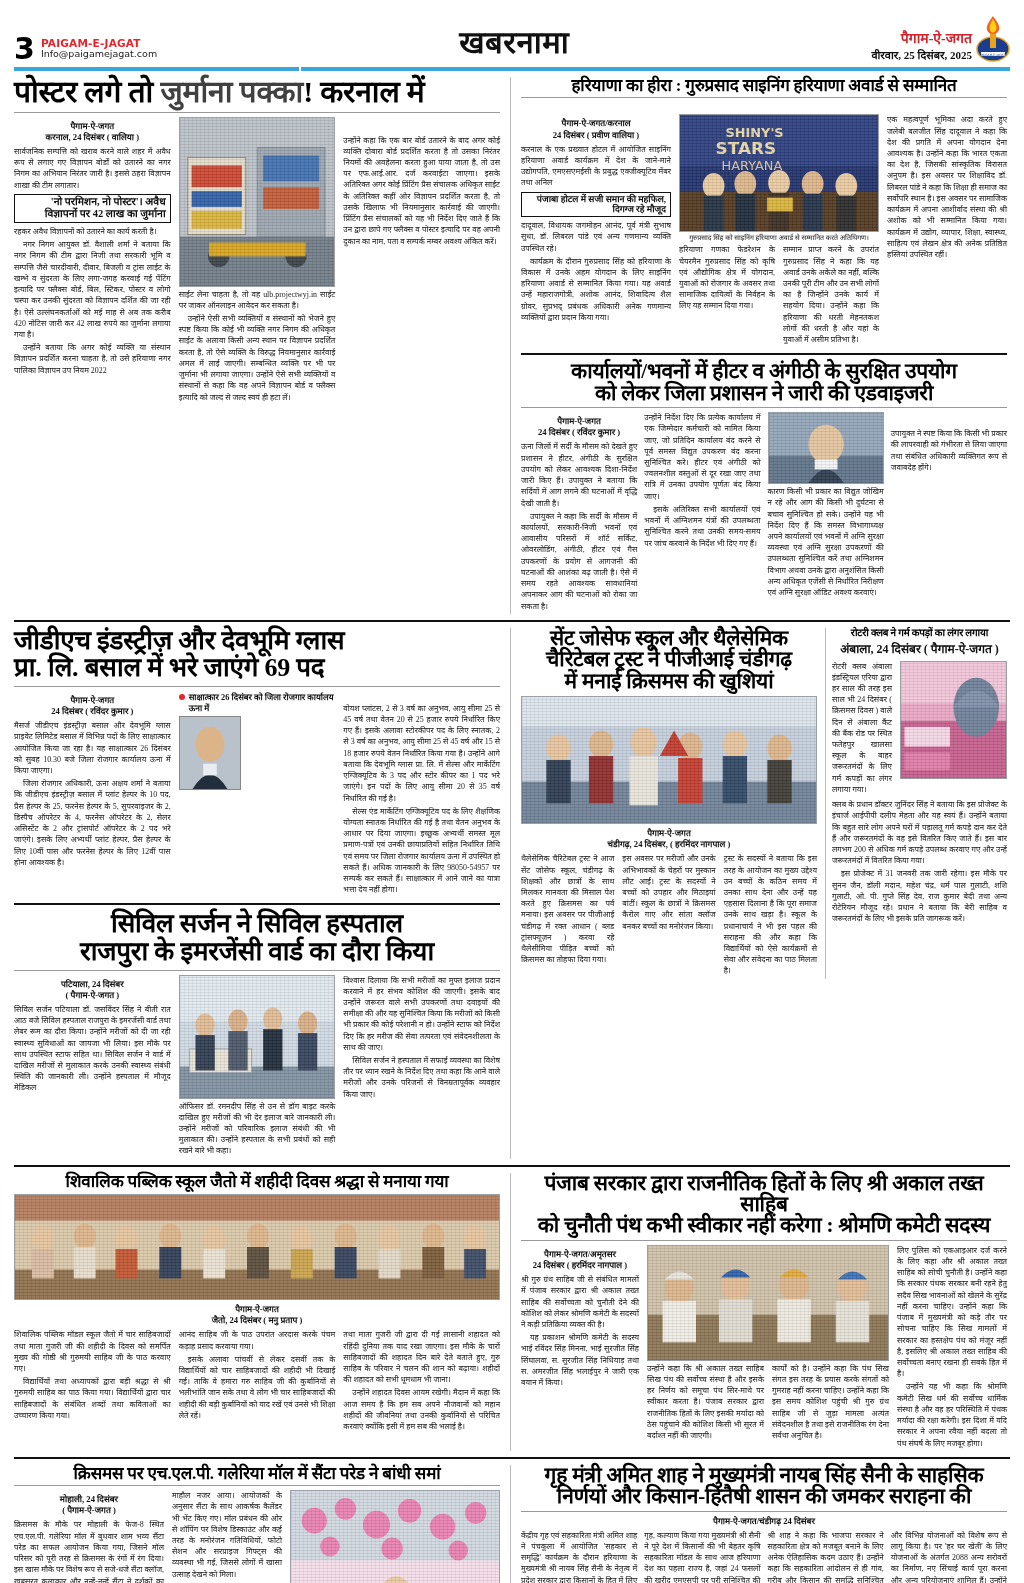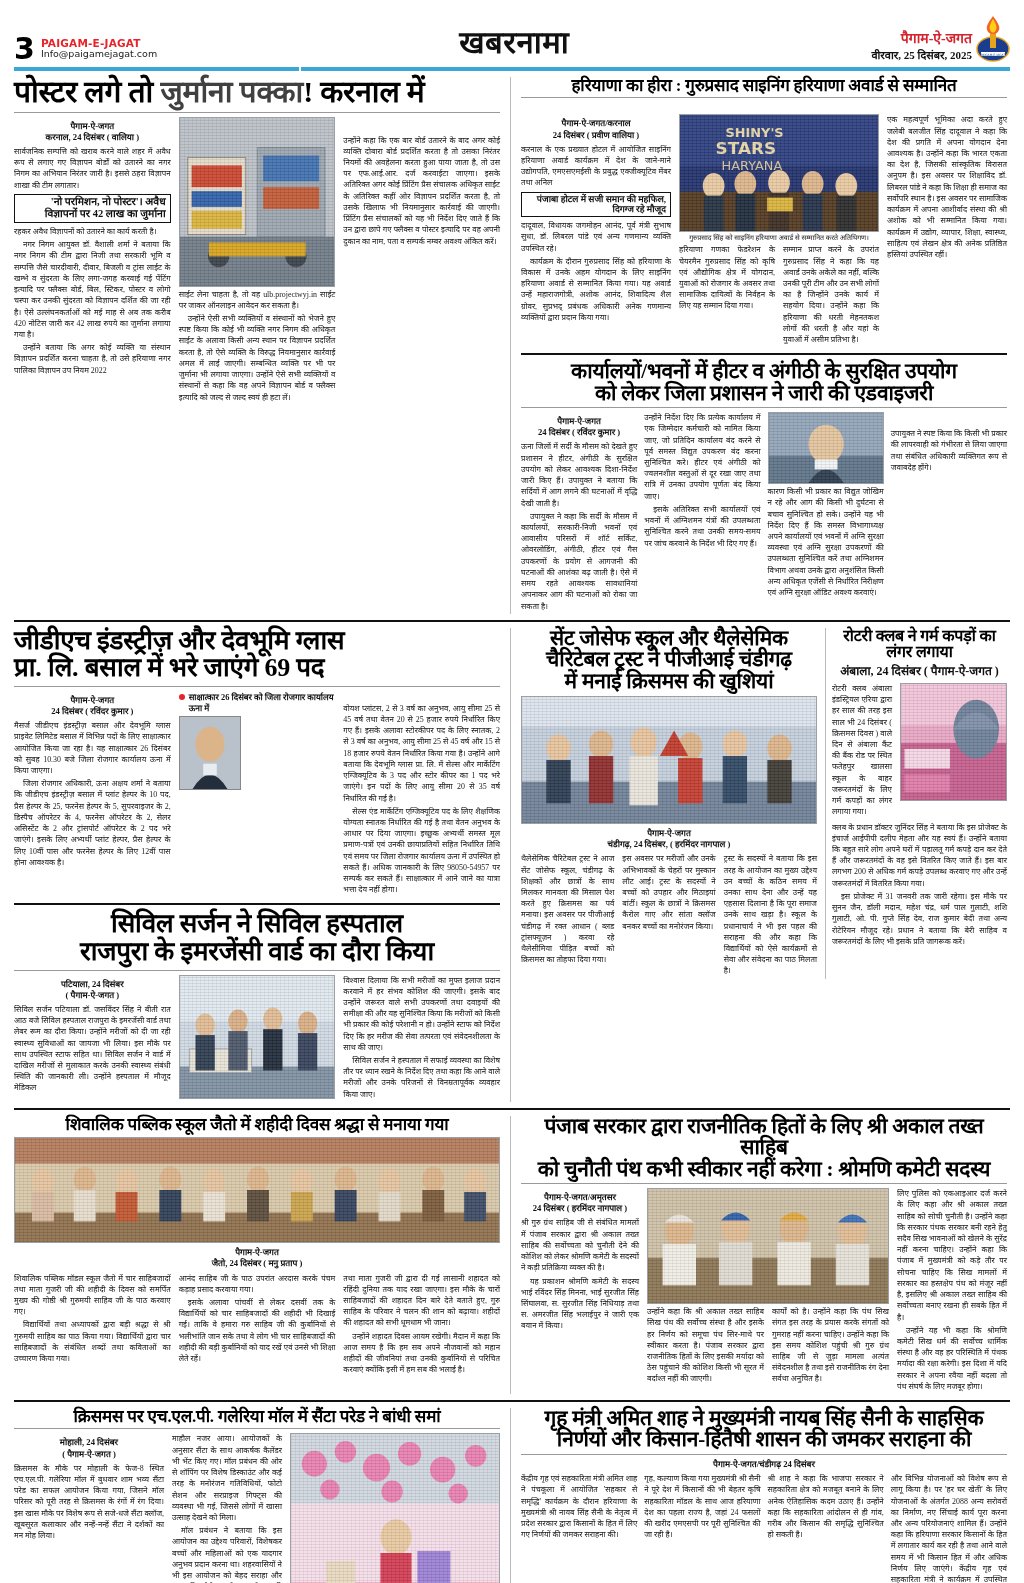--- a/index.html
+++ b/index.html
@@ -35,21 +35,21 @@
   .cols { display:flex; gap:10px; }
   .colL { width:486px; }
   .colR { width:486px; }
   .vsep { width:0; border-left:1px solid #bbb; }
 
   h1.hl { font-family:"Liberation Serif", serif; font-weight:bold; color:#000; margin:0; line-height:1.02; letter-spacing:-.2px; }
   .hl-xl { font-size:30px; }
   .hl-lg { font-size:26px; }
   .hl-md { font-size:21px; }
   .hl-sm { font-size:17px; }
-  .hl-xs { font-size:16px; }
+  .hl-xs { font-size:10px; }
   .red { color:#404040; }
   .hl-center { text-align:center; }
 
   .byline { text-align:center; font-size:8.6px; font-weight:bold; line-height:1.3; margin:4px 0 3px; }
   .byline .b2 { font-size:8.6px; }
 
   .body { font-size:7.9px; line-height:1.42; text-align:justify; color:#1a1a1a; hyphens:auto; }
   .body p { margin:0 0 2px; text-indent:9px; }
   .body p.noind { text-indent:0; }
 
@@ -354,20 +354,23 @@
                 <ellipse cx="26" cy="50" rx="10" ry="12" fill="#e0bb94"></ellipse>
                   <rect x="16" y="60" width="20" height="36" fill="#2d3b4e"></rect>
                 <ellipse cx="60" cy="46" rx="10" ry="12" fill="#d8ae85"></ellipse>
                   <rect x="50" y="56" width="20" height="40" fill="#4a5568"></rect>
                 <ellipse cx="96" cy="44" rx="10" ry="12" fill="#e0bb94"></ellipse>
                   <rect x="86" y="54" width="20" height="42" fill="#1f2a38"></rect>
                 <ellipse cx="132" cy="48" rx="10" ry="12" fill="#d8ae85"></ellipse>
                   <rect x="122" y="58" width="20" height="38" fill="#35415a"></rect>
               </svg>
             </div>
+            <div class="body">
+                <p class="noind">ऑफिसर डॉ. रमनदीप सिंह से उन से डॉग बाइट करके दाखिल हुए मरीजों की भी देर इलाज बारे जानकारी ली। उन्होंने मरीजों को परिवारिक इलाज संबंधी की भी मुलाकात की। उन्होंने हस्पताल के सभी प्रबंधों को सही रखने बारे भी कहा।</p>
+              </div>
           </div>
           <div>
             <div class="body">
               <p class="noind">विश्वास दिलाया कि सभी मरीजों का मुफ्त इलाज प्रदान करवाने में हर संभव कोशिश की जाएगी। इसके बाद उन्होंने जरूरत वाले सभी उपकरणों तथा दवाइयों की समीक्षा की और यह सुनिश्चित किया कि मरीजों को किसी भी प्रकार की कोई परेशानी न हो। उन्होंने स्टाफ को निर्देश दिए कि हर मरीज की सेवा तत्परता एवं संवेदनशीलता के साथ की जाए।</p>
               <p>सिविल सर्जन ने हस्पताल में सफाई व्यवस्था का विशेष तौर पर ध्यान रखने के निर्देश दिए तथा कहा कि आने वाले मरीजों और उनके परिजनों से विनम्रतापूर्वक व्यवहार किया जाए।</p>
             </div>
           </div>
         </div>
       </div>
     </div>

